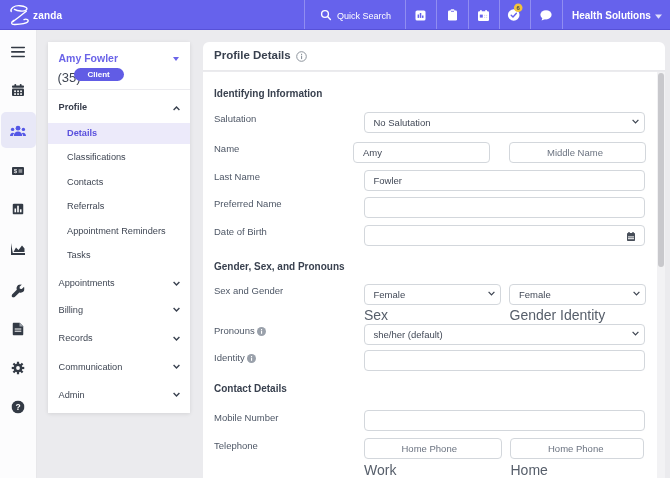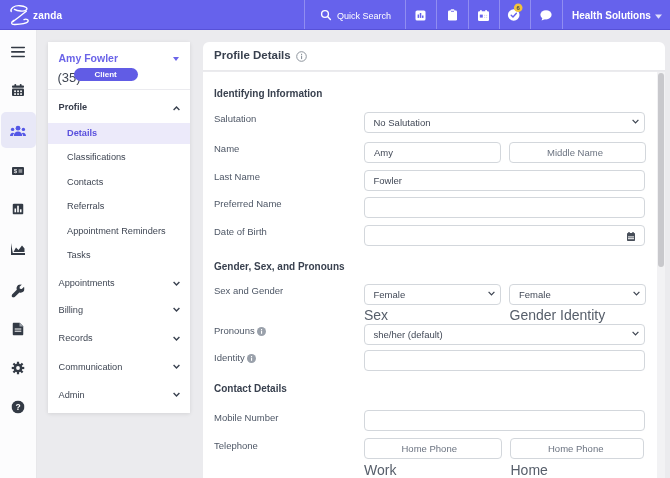--- a/index.html
+++ b/index.html
@@ -16,21 +16,21 @@
 
   
   #rail { left:0; top:30px; width:37px; height:448px; background:#fcfcfd; border-right:1px solid #e7e7ea; }
   .rail-ic { position:absolute; left:17.5px; transform:translate(-50%,-50%); }
   #rail-hl { position:absolute; left:1px; top:81.5px; width:35px; height:36px; background:#e8e8f7; border-radius:5px; }
 
   
   #card { left:47.5px; top:41.5px; width:142px; height:371px; background:#fff; border-radius:0; box-shadow:0 1px 4px rgba(0,0,0,0.10); }
   #card .name { position:absolute; left:11px; top:10px; color:#6b64e8; font-size:10.5px; font-weight:bold; }
   #card .sub { position:absolute; left:10px; top:28px; color:#3f4653; font-size:13px; }
-  #card .pill { position:absolute; left:26px; top:26.5px; background:#615ce5; color:#fff; font-size:8px; font-weight:bold; border-radius:7px; padding:2px 21px; }
+  #card .pill { position:absolute; left:26px; top:26.5px; background:#615ce5; color:#fff; font-size:8px; font-weight:bold; border-radius:7px; padding:2px 14px; }
   #card .divider { position:absolute; left:0; top:47.5px; width:100%; height:1px; background:#ebebef; }
   .mrow { position:absolute; left:0; width:100%; color:#3f4653; font-size:9.2px; }
   .mrow b { color:#363c4a; }
   .chev { position:absolute; right:10px; }
   #det-hl { position:absolute; left:0; top:81.5px; width:100%; height:20.5px; background:#eceafa; }
 
   
   #mainhead { left:202.5px; top:41.5px; width:462px; height:29px; background:#fff; border-radius:6px 6px 0 0; border-bottom:1px solid #e9e9ec; }
   #mainhead h1 { position:absolute; left:11.5px; top:7px; font-size:11.5px; color:#39414f; }
   #mainbody { left:202.5px; top:71.5px; width:462px; height:407px; background:#fff; }
@@ -255,21 +255,21 @@
 <div class="sechead" style="top:88px">Identifying Information</div>
 
 <div class="flabel" style="top:113px">Salutation</div>
 <div class="inp" style="left:363.5px; top:112px; width:281px;">No Salutation
   <svg class="selchev" style="right:5px" width="7" height="5" viewBox="0 0 7 5">
       <path d="M0.6,0.9 L3.5,3.9 L6.4,0.9" fill="none" stroke="#3c4350" stroke-width="1.2"></path>
     </svg>
 </div>
 
 <div class="flabel" style="top:143px">Name</div>
-<div class="inp" style="left:364px; top:142px; width:137px;">Amy</div>
+<div class="inp" style="left:353px; top:142px; width:137px;">Amy</div>
 <div class="inp" style="left:509px; top:142px; width:136.5px;"><span class="ph">Middle Name</span></div>
 
 <div class="flabel" style="top:170.5px">Last Name</div>
 <div class="inp" style="left:363.5px; top:169.8px; width:281px;">Fowler</div>
 
 <div class="flabel" style="top:198px">Preferred Name</div>
 <div class="inp" style="left:363.5px; top:197.3px; width:281px;"></div>
 
 <div class="flabel" style="top:226px">Date of Birth</div>
 <div class="inp" style="left:363.5px; top:225px; width:281px;">

